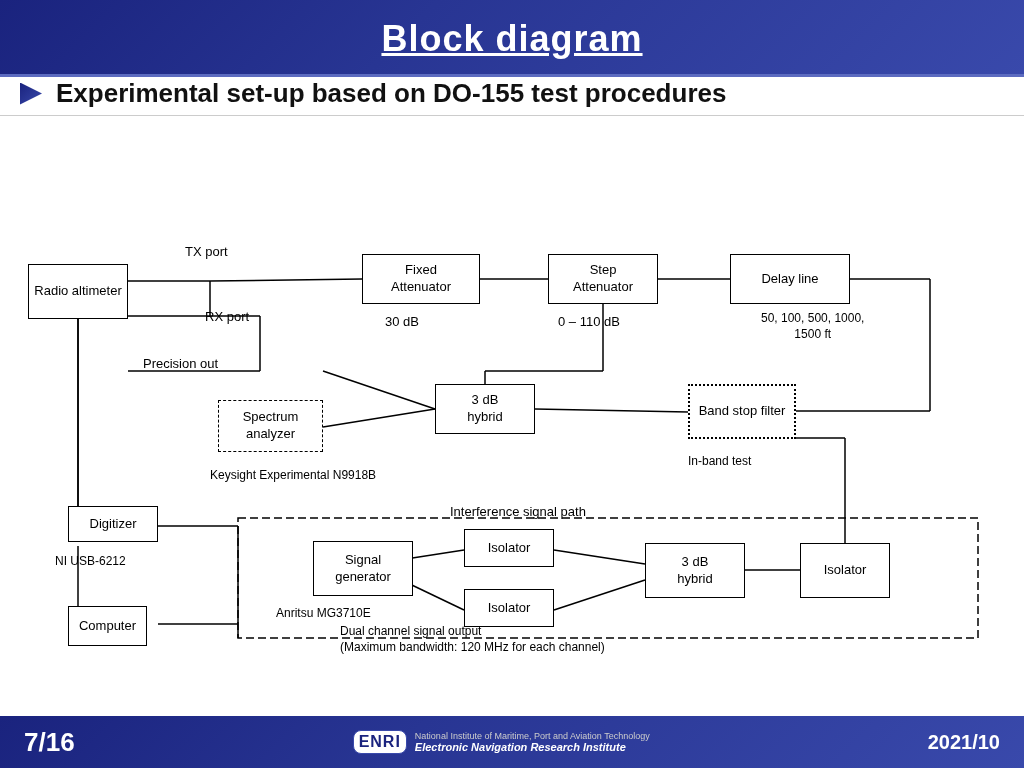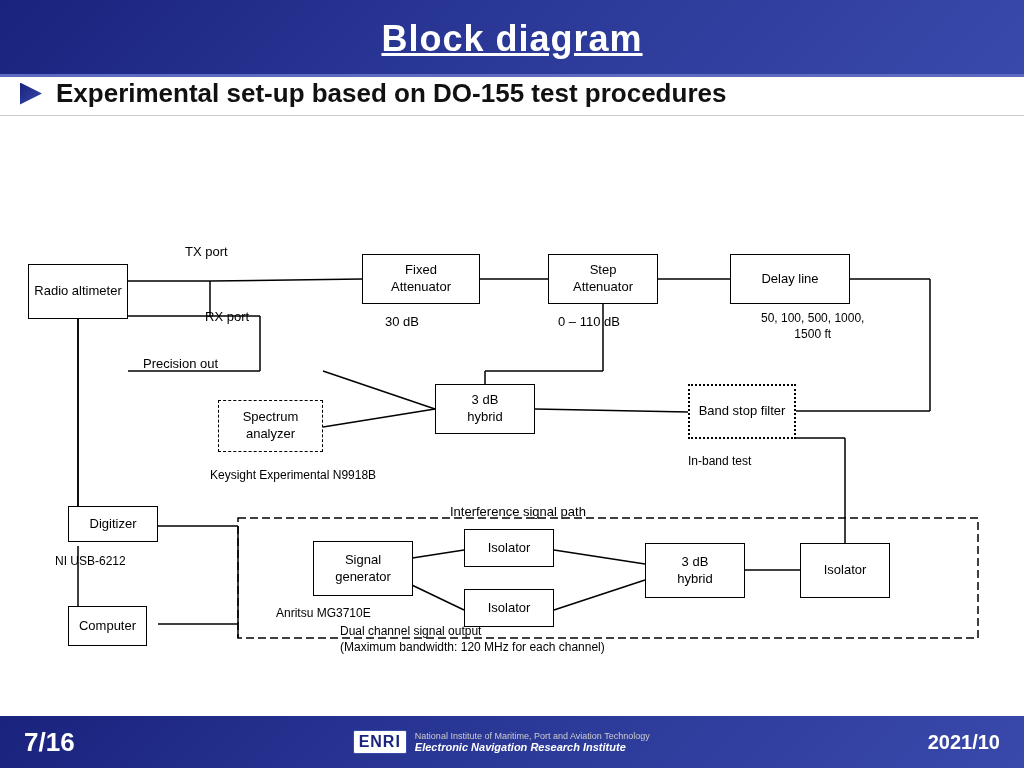--- a/index.html
+++ b/index.html
@@ -120,21 +120,21 @@
       display: flex;
       align-items: center;
       gap: 8px;
     }
     .enri-badge {
       background: #fff;
       color: #1a237e;
       font-size: 16px;
       font-weight: 900;
       padding: 2px 5px;
-      border-radius: 2px;
+      border-radius: 8px;
       border: 1.5px solid #3949ab;
       letter-spacing: 1px;
     }
     .footer-institute-text {
       display: flex;
       flex-direction: column;
       align-items: flex-start;
     }
     .footer-institute-text span:first-child {
       color: #ccc;

